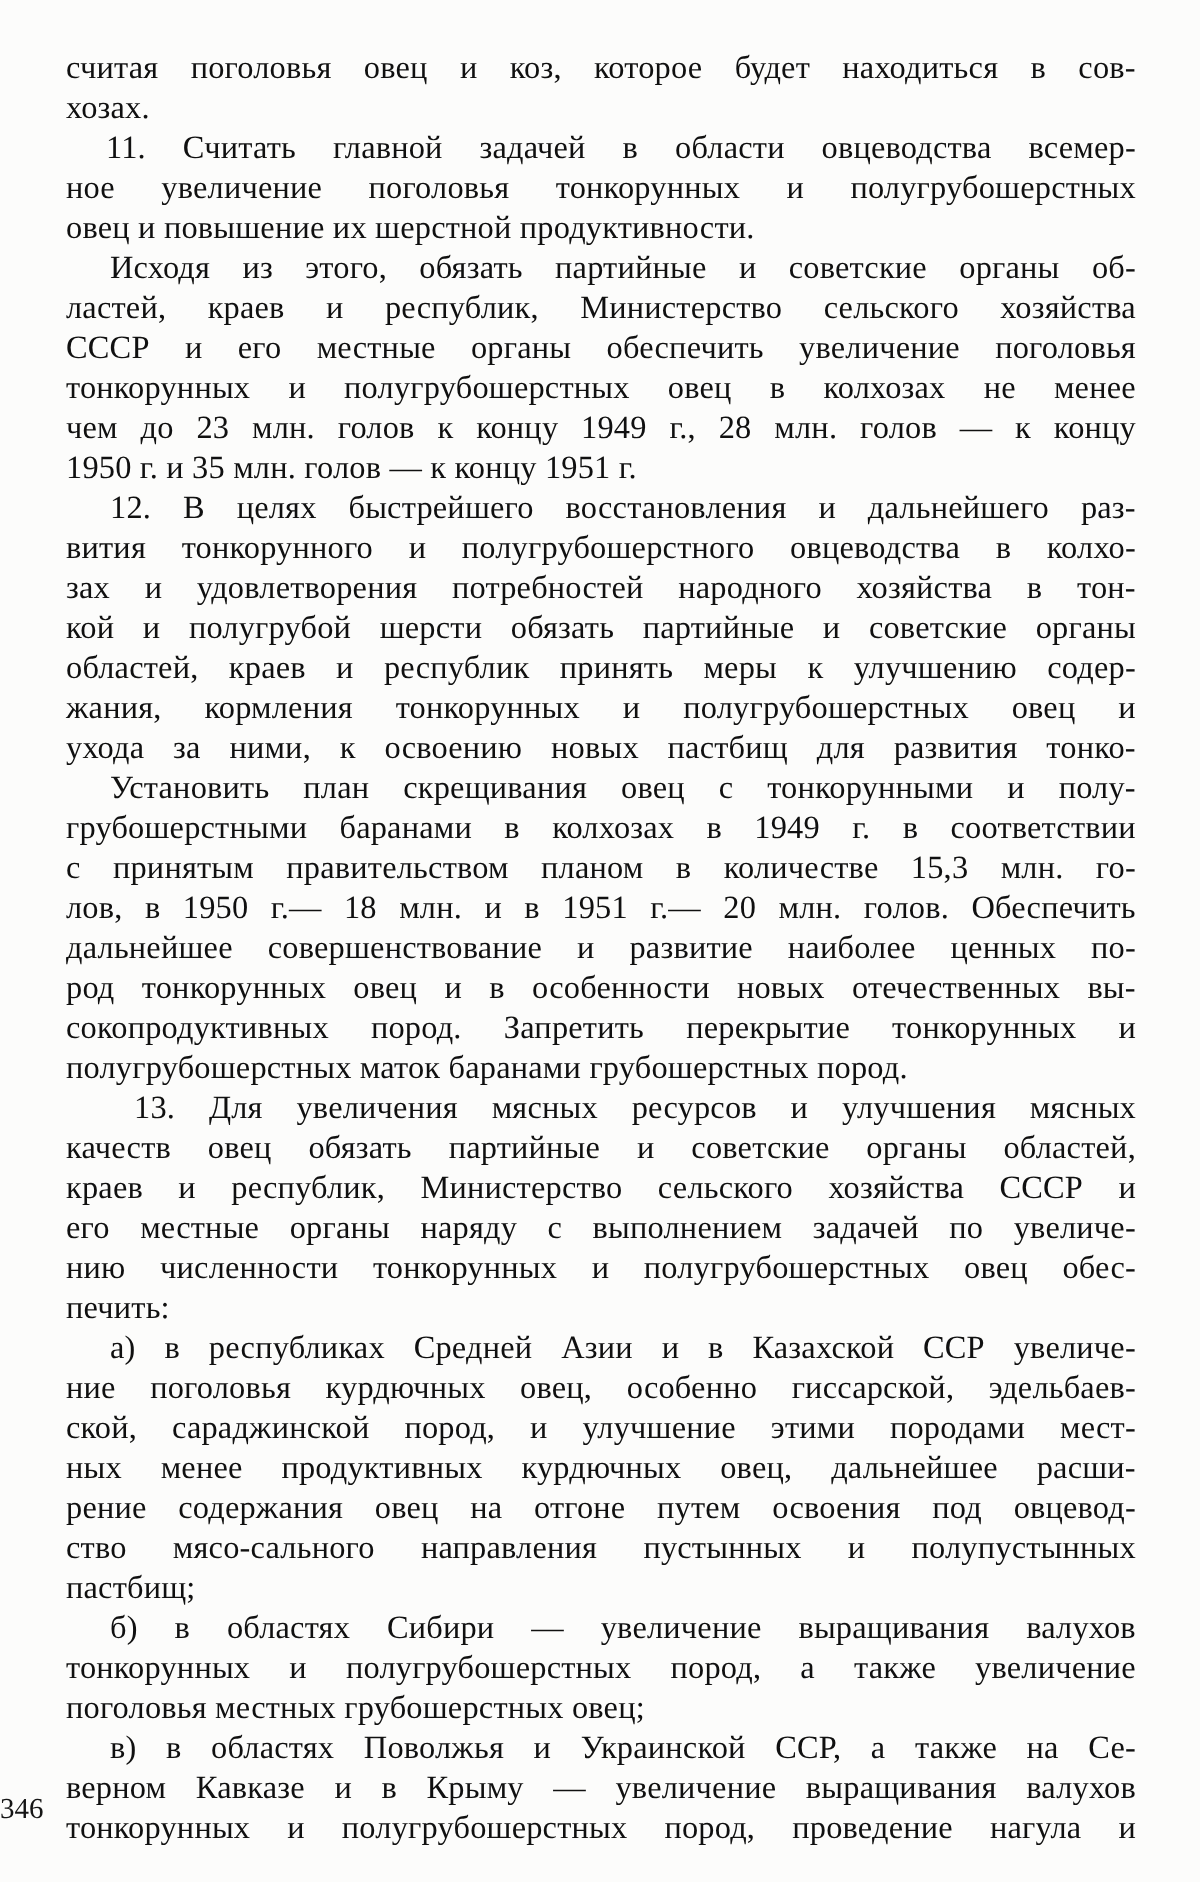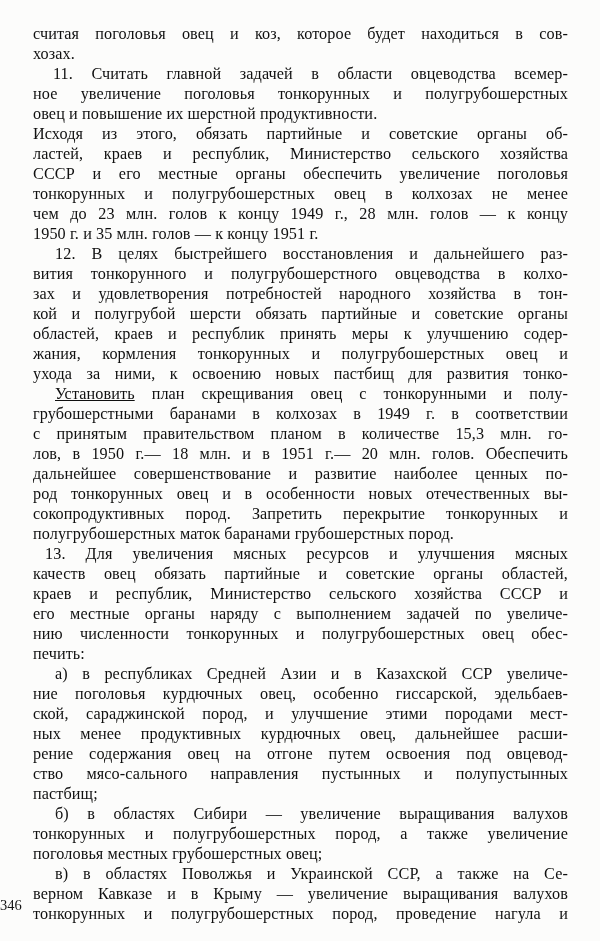--- a/index.html
+++ b/index.html
@@ -103,21 +103,21 @@
       <div class="line justify">
         <span class="w">ное</span>
         <span class="w">увеличение</span>
         <span class="w">поголовья</span>
         <span class="w">тонкорунных</span>
         <span class="w">и</span>
         <span class="w">полугрубошерстных</span>
       </div>
       <div class="line last"><span>овец и повышение их шерстной продуктивности.</span></div>
       <div class="line justify">
-        <span class="w" style="">Исходя</span>
+        <span class="w" style="margin-left: 22px;">Исходя</span>
         <span class="w">из</span>
         <span class="w">этого,</span>
         <span class="w">обязать</span>
         <span class="w">партийные</span>
         <span class="w">и</span>
         <span class="w">советские</span>
         <span class="w">органы</span>
         <span class="w">об-</span>
       </div>
       <div class="line justify">
@@ -233,21 +233,21 @@
         <span class="w">ними,</span>
         <span class="w">к</span>
         <span class="w">освоению</span>
         <span class="w">новых</span>
         <span class="w">пастбищ</span>
         <span class="w">для</span>
         <span class="w">развития</span>
         <span class="w">тонко-</span>
       </div>
       <div class="line justify">
-        <span class="w" style="margin-left: 22px; text-decoration: underline;">Установить</span>
+        <span class="w" style="margin-left: 22px;">Установить</span>
         <span class="w">план</span>
         <span class="w">скрещивания</span>
         <span class="w">овец</span>
         <span class="w">с</span>
         <span class="w">тонкорунными</span>
         <span class="w">и</span>
         <span class="w">полу-</span>
       </div>
       <div class="line justify">
         <span class="w">грубошерстными</span>
@@ -310,21 +310,21 @@
       <div class="line justify">
         <span class="w">сокопродуктивных</span>
         <span class="w">пород.</span>
         <span class="w">Запретить</span>
         <span class="w">перекрытие</span>
         <span class="w">тонкорунных</span>
         <span class="w">и</span>
       </div>
       <div class="line last"><span>полугрубошерстных маток баранами грубошерстных пород.</span></div>
       <div class="line justify">
-        <span class="w" style="margin-left: 12px;">13.</span>
+        <span class="w" style="margin-left: 34px;">13.</span>
         <span class="w">Для</span>
         <span class="w">увеличения</span>
         <span class="w">мясных</span>
         <span class="w">ресурсов</span>
         <span class="w">и</span>
         <span class="w">улучшения</span>
         <span class="w">мясных</span>
       </div>
       <div class="line justify">
         <span class="w">качеств</span>

